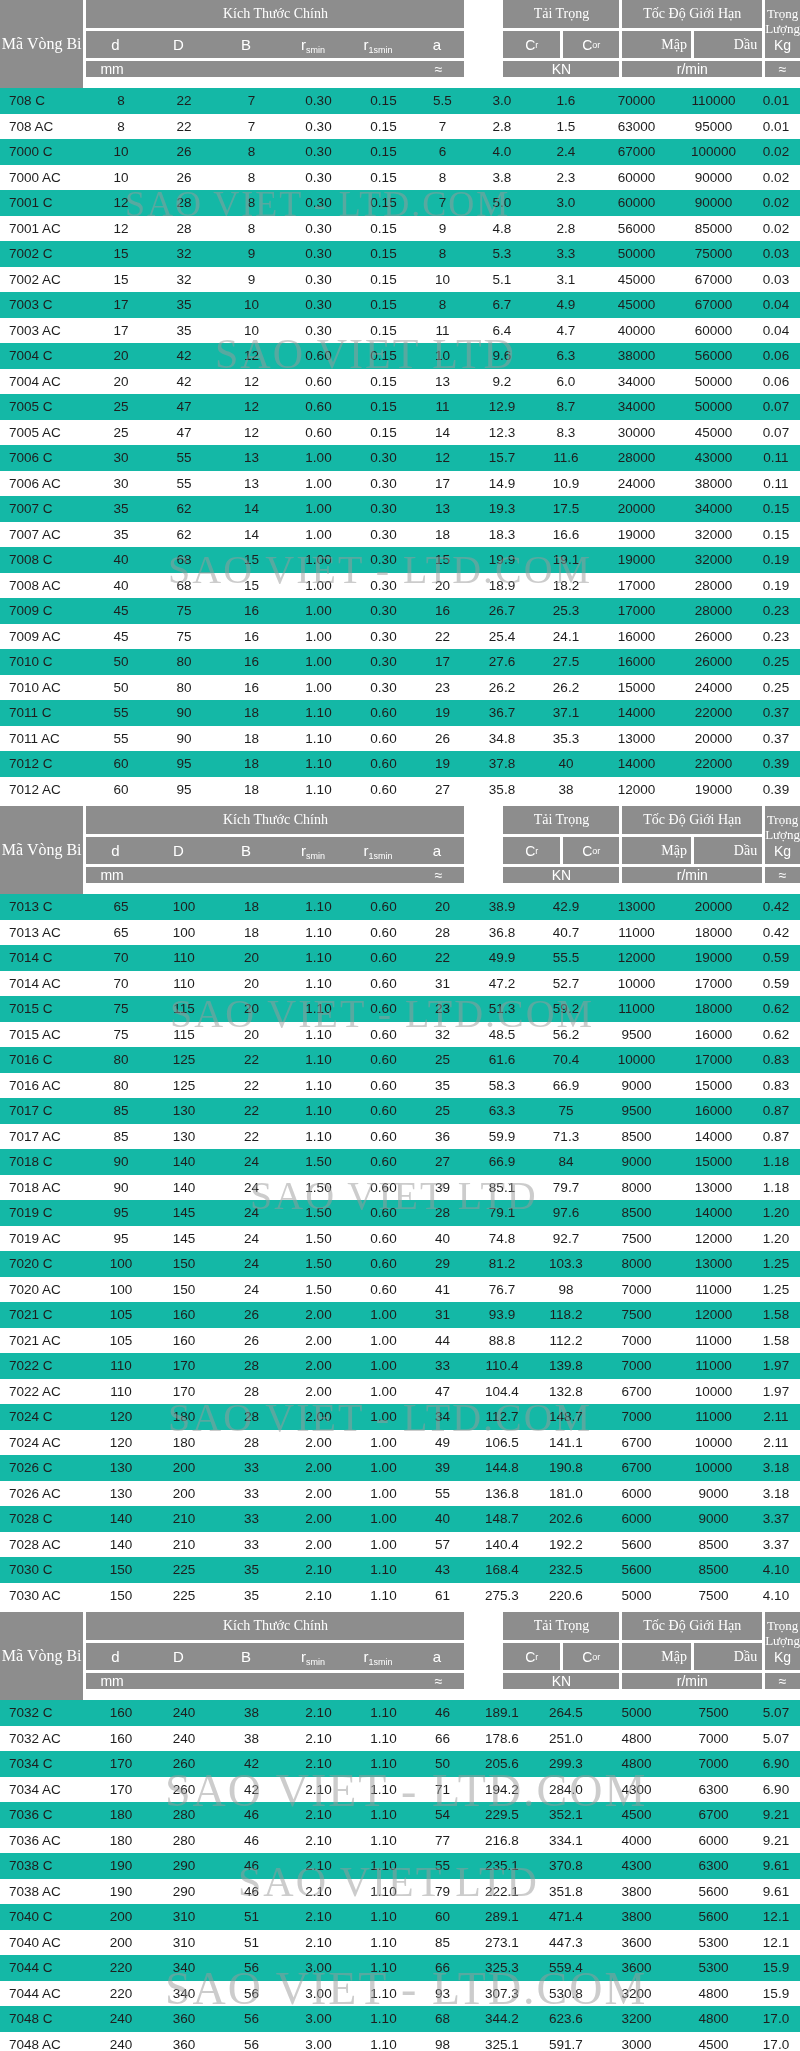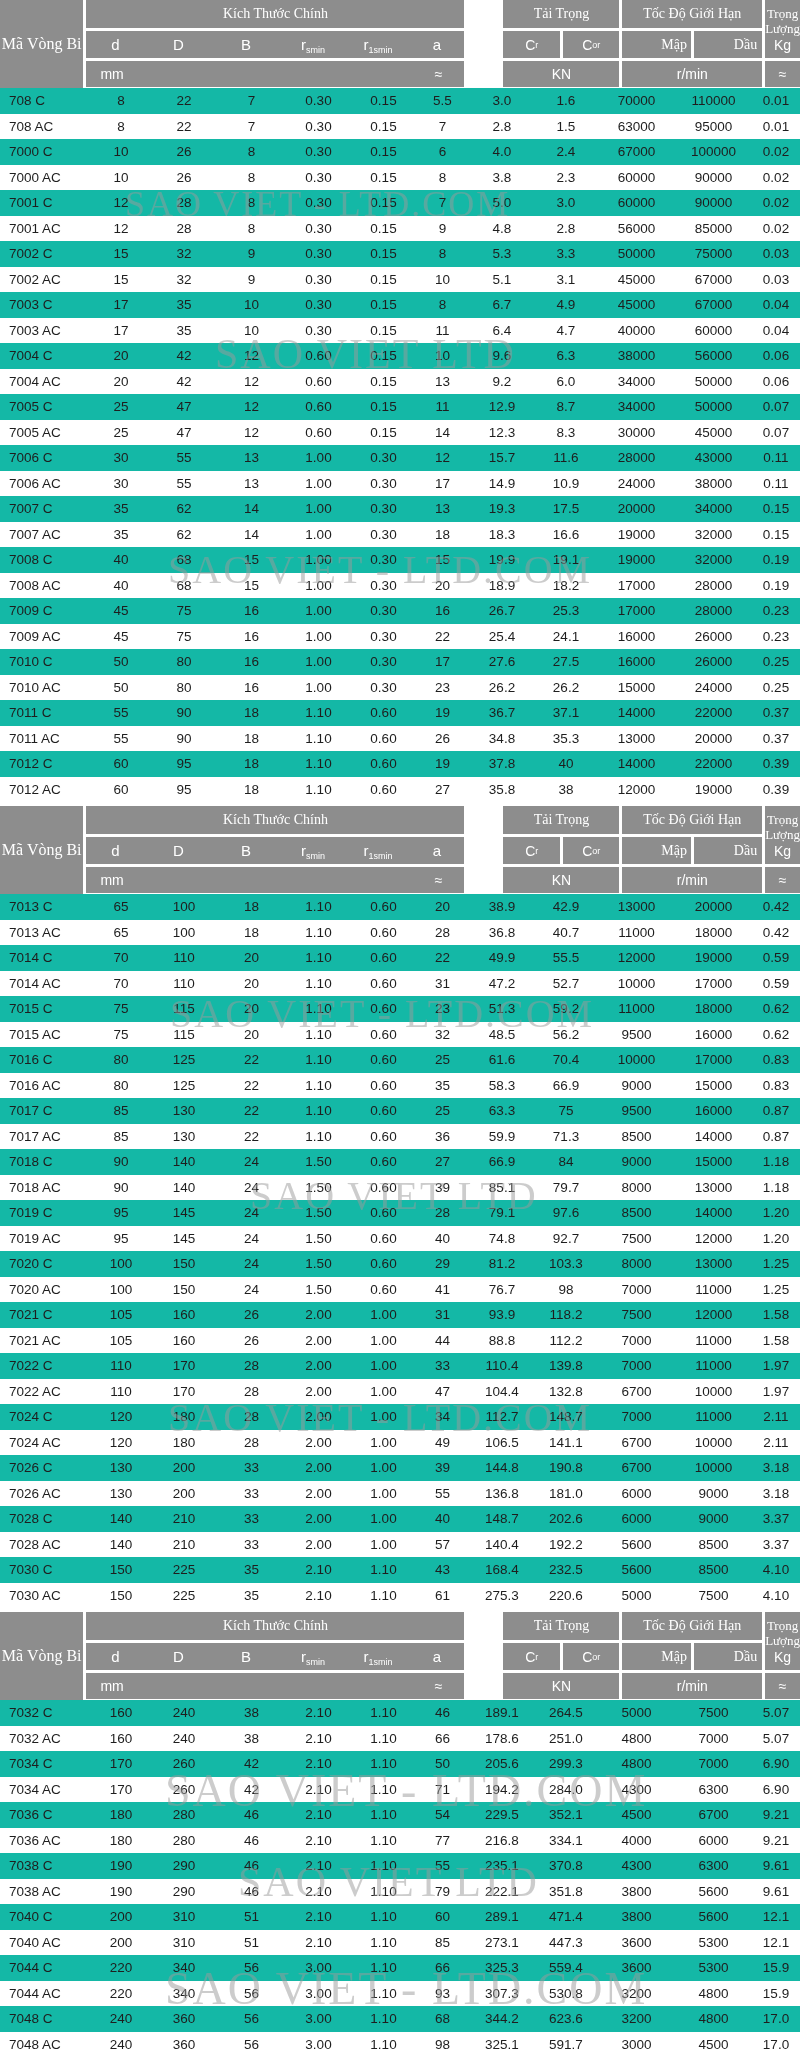--- a/index.html
+++ b/index.html
@@ -13,21 +13,21 @@
   .thg-dims{width:378px;}
   .thg-load{width:128px;margin-left:36px;}
   .thg-speed{width:154px;}
   .thg-weight{flex:1;border-radius:15px;}
   .th-title{height:28px;background:#8d8d8d;color:#fff;display:flex;align-items:center;justify-content:center;
             font-family:"Liberation Serif",serif;font-size:14px;}
   .th-subrow{height:27px;display:flex;gap:3px;}
   .th-subcell{background:#8d8d8d;color:#fff;flex:1;display:flex;align-items:center;justify-content:center;font-size:14px;}
   .dims-grid{background:#8d8d8d;color:#fff;height:27px;display:grid;
              grid-template-columns:58px 68px 67px 67px 63px 55px;align-items:center;justify-items:center;font-size:15px;}
-  .th-unit{height:26px;background:#8d8d8d;color:#fff;display:flex;align-items:center;justify-content:center;font-size:14px;}
+  .th-unit{height:16px;background:#8d8d8d;color:#fff;display:flex;align-items:center;justify-content:center;font-size:14px;}
   .mm-unit{justify-content:space-between;padding:0 22px 0 14px;box-sizing:border-box;}
   .serif{font-family:"Liberation Serif",serif;padding-left:35px;}
   sub{font-size:9px;vertical-align:-3px;line-height:0;}
   .th-weight-main{height:58px;background:#8d8d8d;color:#fff;display:flex;flex-direction:column;align-items:center;justify-content:center;
                   font-family:"Liberation Serif",serif;font-size:13px;line-height:15px;text-align:center;}
   .th-weight-main .kg{font-family:"Liberation Sans",sans-serif;font-size:14px;margin-top:2px;}
   
   .tbody{background:#fff;}
   .trow{display:grid;grid-template-columns:92px 58px 68px 67px 67px 63px 55px 64px 64px 77px 77px 48px;
         height:25.5px;align-items:center;font-size:13.5px;color:#1e1e1e;}

